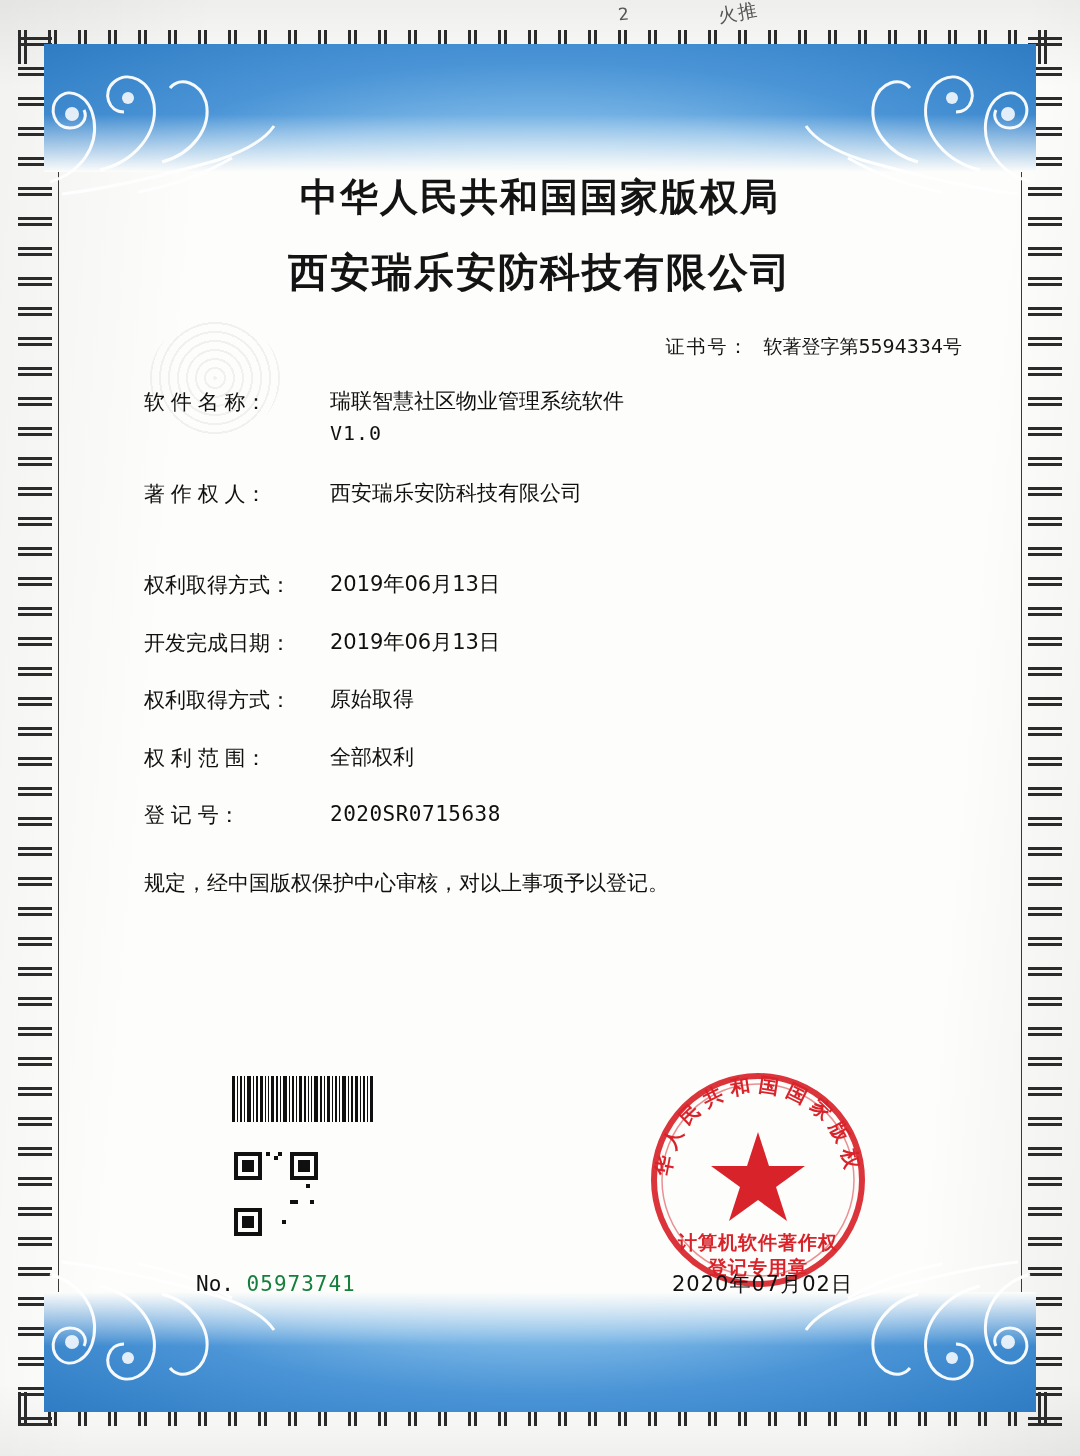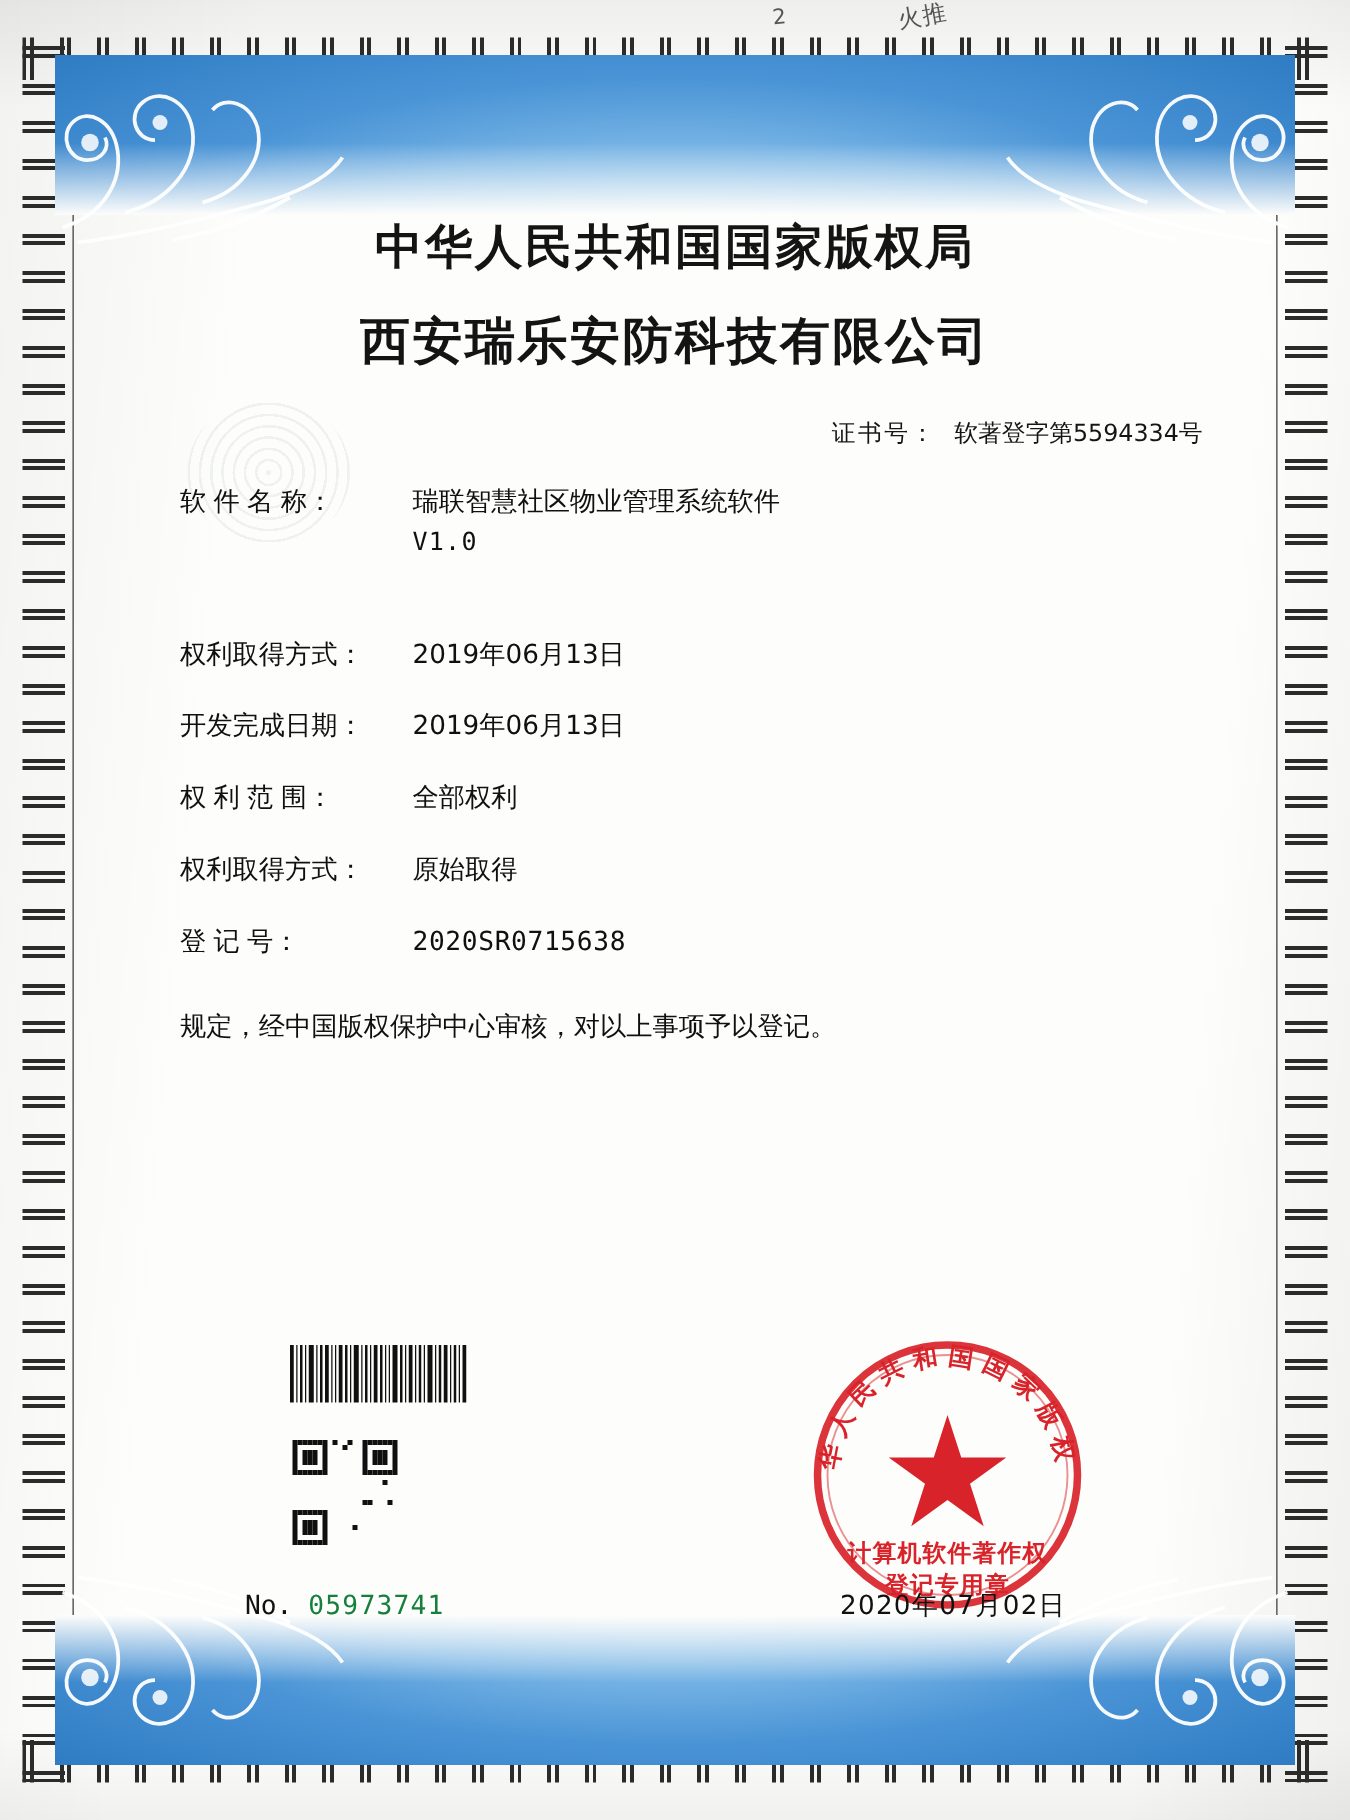--- a/index.html
+++ b/index.html
@@ -377,41 +377,45 @@
     <div class="fields">
 
       <div class="field-row">
         <div class="field-label">软 件 名 称：</div>
         <div class="field-value">
           <span>瑞联智慧社区物业管理系统软件</span>
           <span class="line2">V1.0</span>
         </div>
       </div>
 
+      <div class="field-row" style="margin-top:30px;">
+        <div class="field-label">著 作 权 人：</div>
+        <div class="field-value">西安瑞乐安防科技有限公司</div>
+      </div>
 
       <div class="gap-lg"></div>
 
       <div class="field-row">
         <div class="field-label">权利取得方式：</div>
         <div class="field-value">2019年06月13日</div>
       </div>
 
       <div class="field-row">
         <div class="field-label">开发完成日期：</div>
         <div class="field-value">2019年06月13日</div>
       </div>
 
       <div class="field-row">
+        <div class="field-label">权利取得方式：</div>
+        <div class="field-value">原始取得</div>
+      </div>
+
+      <div class="field-row">
         <div class="field-label">权 利 范 围：</div>
         <div class="field-value">全部权利</div>
-      </div>
-
-      <div class="field-row">
-        <div class="field-label">权利取得方式：</div>
-        <div class="field-value">原始取得</div>
       </div>
 
       <div class="field-row">
         <div class="field-label">登 记 号：</div>
         <div class="field-value mono">2020SR0715638</div>
       </div>
 
     </div>
 
     <div class="statement">

